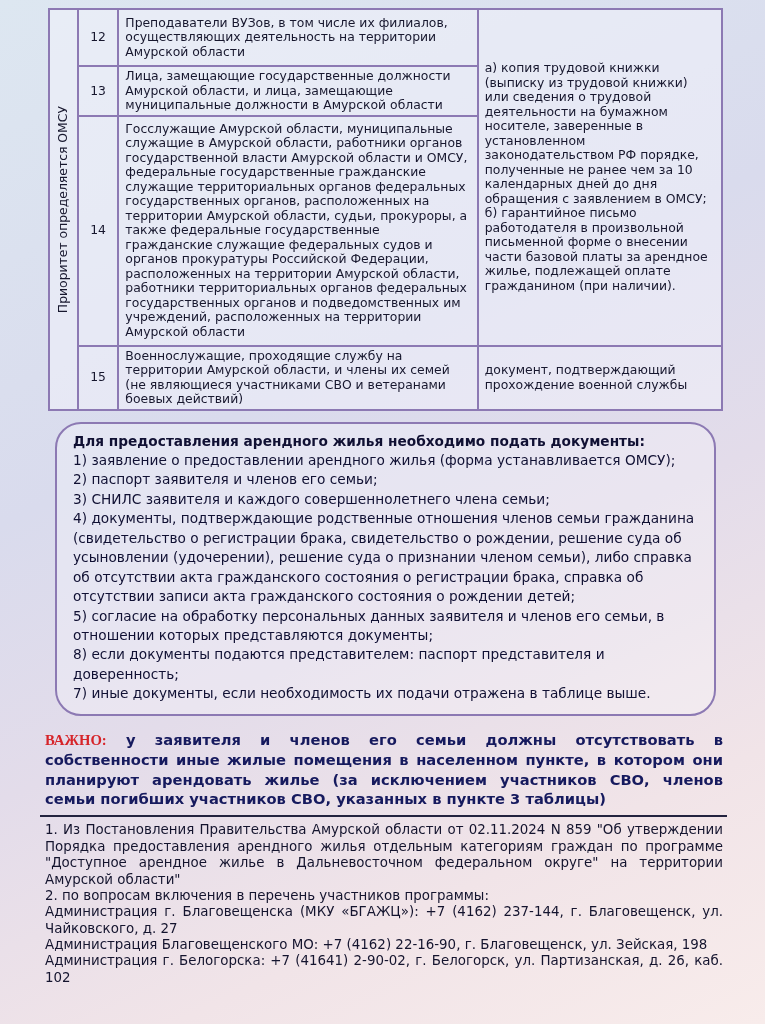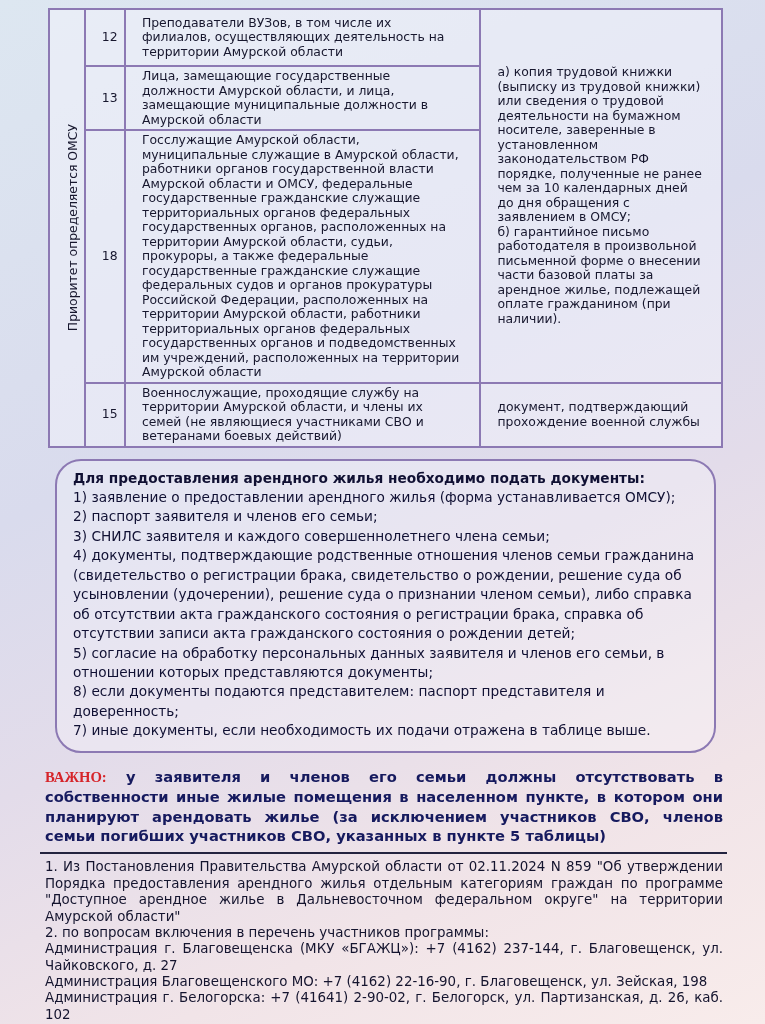--- a/index.html
+++ b/index.html
@@ -21,21 +21,21 @@
     border-collapse:collapse;
     margin-left:48px;
     width:675px;
     table-layout:fixed;
     background: rgba(243,243,251,0.50);
   }
   table.priority td {
     border:2px solid #8c79b3;
     font-size:12.4px;
     line-height:1.17;
-    padding:2px 16px;
+    padding:2px 6px;
     color:#17172e;
   }
   td.rot {
     width:27px;
     vertical-align:middle;
     text-align:center;
     padding:2px 1px;
   }
   td.rot .rot-inner {
     writing-mode:vertical-rl;
@@ -117,21 +117,21 @@
       <td class="doc" rowspan="3">
         <p class="docpart">а) копия трудовой книжки (выписку из трудовой книжки) или сведения о трудовой деятельности на бумажном носителе, заверенные в установленном законодательством РФ порядке, полученные не ранее чем за 10 календарных дней до дня обращения с заявлением в ОМСУ;</p>
         <p class="docpart">б) гарантийное письмо работодателя в произвольной письменной форме о внесении части базовой платы за арендное жилье, подлежащей оплате гражданином (при наличии).</p>
       </td>
     </tr>
     <tr class="r13">
       <td class="num">13</td>
       <td class="cat">Лица, замещающие государственные должности Амурской области, и лица, замещающие муниципальные должности в Амурской области</td>
     </tr>
     <tr class="r14">
-      <td class="num">18</td>
+      <td class="num">14</td>
       <td class="cat">Госслужащие Амурской области, муниципальные служащие в Амурской области, работники органов государственной власти Амурской области и ОМСУ, федеральные государственные гражданские служащие территориальных органов федеральных государственных органов, расположенных на территории Амурской области, судьи, прокуроры, а также федеральные государственные гражданские служащие федеральных судов и органов прокуратуры Российской Федерации, расположенных на территории Амурской области, работники территориальных органов федеральных государственных органов и подведомственных им учреждений, расположенных на территории Амурской области</td>
     </tr>
     <tr class="r15">
       <td class="num">15</td>
       <td class="cat">Военнослужащие, проходящие службу на территории Амурской области, и члены их семей (не являющиеся участниками СВО и ветеранами боевых действий)</td>
       <td class="doc">документ, подтверждающий прохождение военной службы</td>
     </tr>
   </tbody>
     </table>
 
@@ -139,21 +139,21 @@
     <p class="box-title">Для предоставления арендного жилья необходимо подать документы:</p>
     <p>1) заявление о предоставлении арендного жилья (форма устанавливается ОМСУ);</p>
     <p>2) паспорт заявителя и членов его семьи;</p>
     <p>3) СНИЛС заявителя и каждого совершеннолетнего члена семьи;</p>
     <p>4) документы, подтверждающие родственные отношения членов семьи гражданина (свидетельство о регистрации брака, свидетельство о рождении, решение суда об усыновлении (удочерении), решение суда о признании членом семьи), либо справка об отсутствии акта гражданского состояния о регистрации брака, справка об отсутствии записи акта гражданского состояния о рождении детей;</p>
     <p>5) согласие на обработку персональных данных заявителя и членов его семьи, в отношении которых представляются документы;</p>
     <p>8) если документы подаются представителем: паспорт представителя и доверенность;</p>
     <p>7) иные документы, если необходимость их подачи отражена в таблице выше.</p>
   </div>
 
-  <p class="important"><span class="red">ВАЖНО:</span><span> у заявителя и членов его семьи должны отсутствовать в собственности иные жилые помещения в населенном пункте, в котором они планируют арендовать жилье (за исключением участников СВО, членов семьи погибших участников СВО, указанных в пункте 5 таблицы)</span></p>
+  <p class="important"><span class="red">ВАЖНО:</span><span> у заявителя и членов его семьи должны отсутствовать в собственности иные жилые помещения в населенном пункте, в котором они планируют арендовать жилье (за исключением участников СВО, членов семьи погибших участников СВО, указанных в пункте 3 таблицы)</span></p>
 
   <hr class="divider">
 
   <div class="more-info">
     <p>1. Из Постановления Правительства Амурской области от 02.11.2024 N 859 "Об утверждении Порядка предоставления арендного жилья отдельным категориям граждан по программе "Доступное арендное жилье в Дальневосточном федеральном округе" на территории Амурской области"</p>
     <p>2. по вопросам включения в перечень участников программы:</p>
     <p>Администрация г. Благовещенска (МКУ «БГАЖЦ»): +7 (4162) 237-144, г. Благовещенск, ул. Чайковского, д. 27</p>
     <p>Администрация Благовещенского МО: +7 (4162) 22-16-90, г. Благовещенск, ул. Зейская, 198</p>
     <p>Администрация г. Белогорска: +7 (41641) 2-90-02, г. Белогорск, ул. Партизанская, д. 26, каб. 102</p>
 

